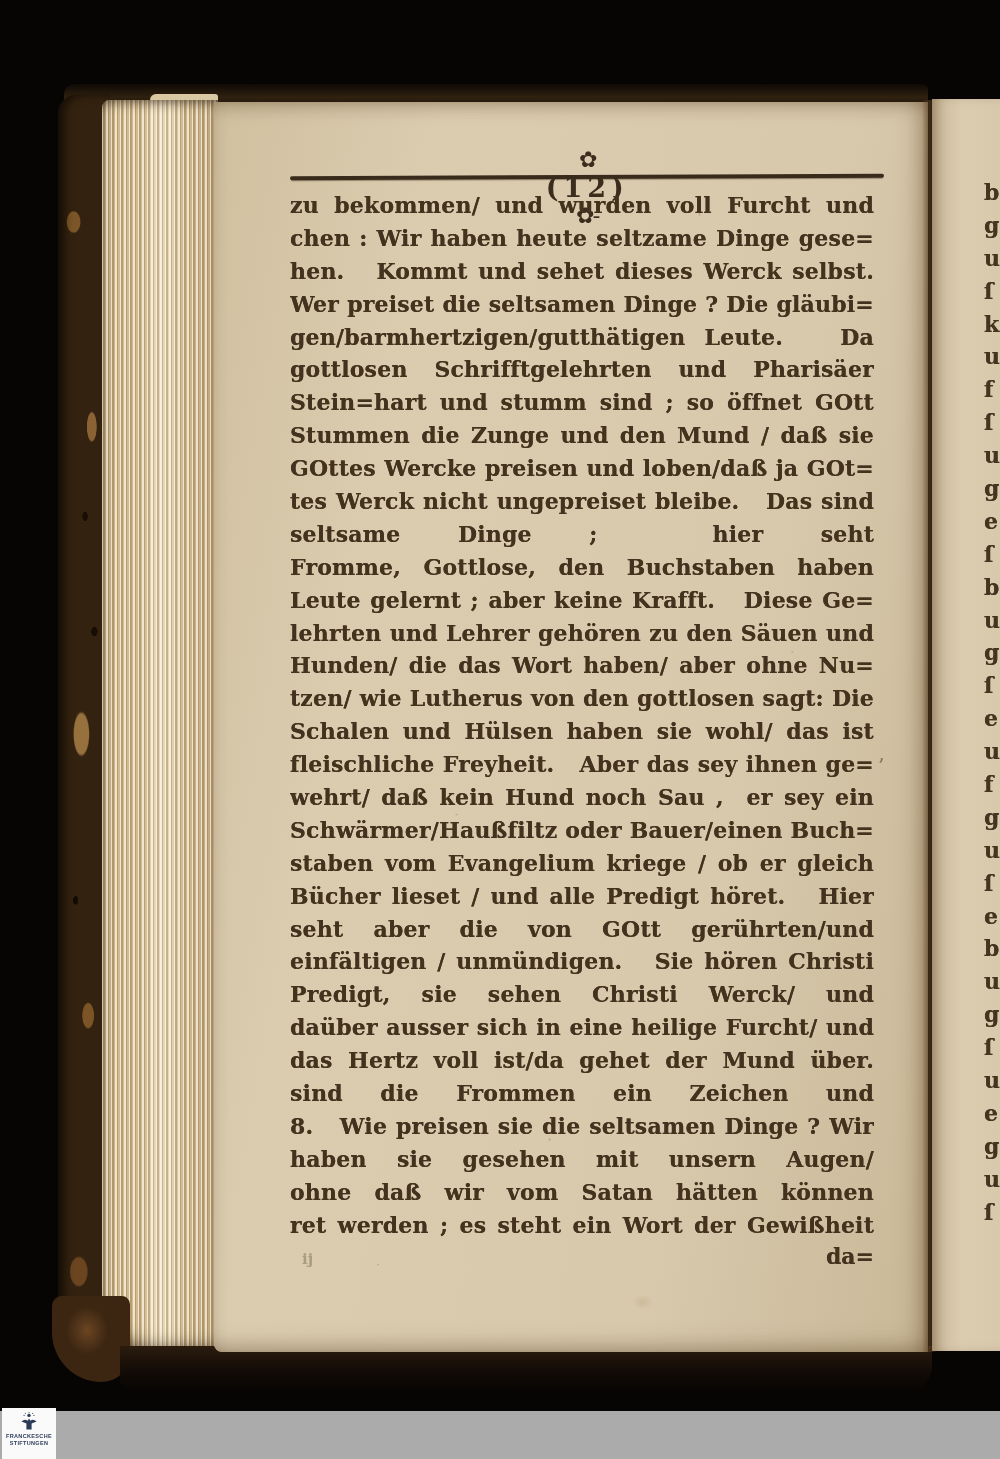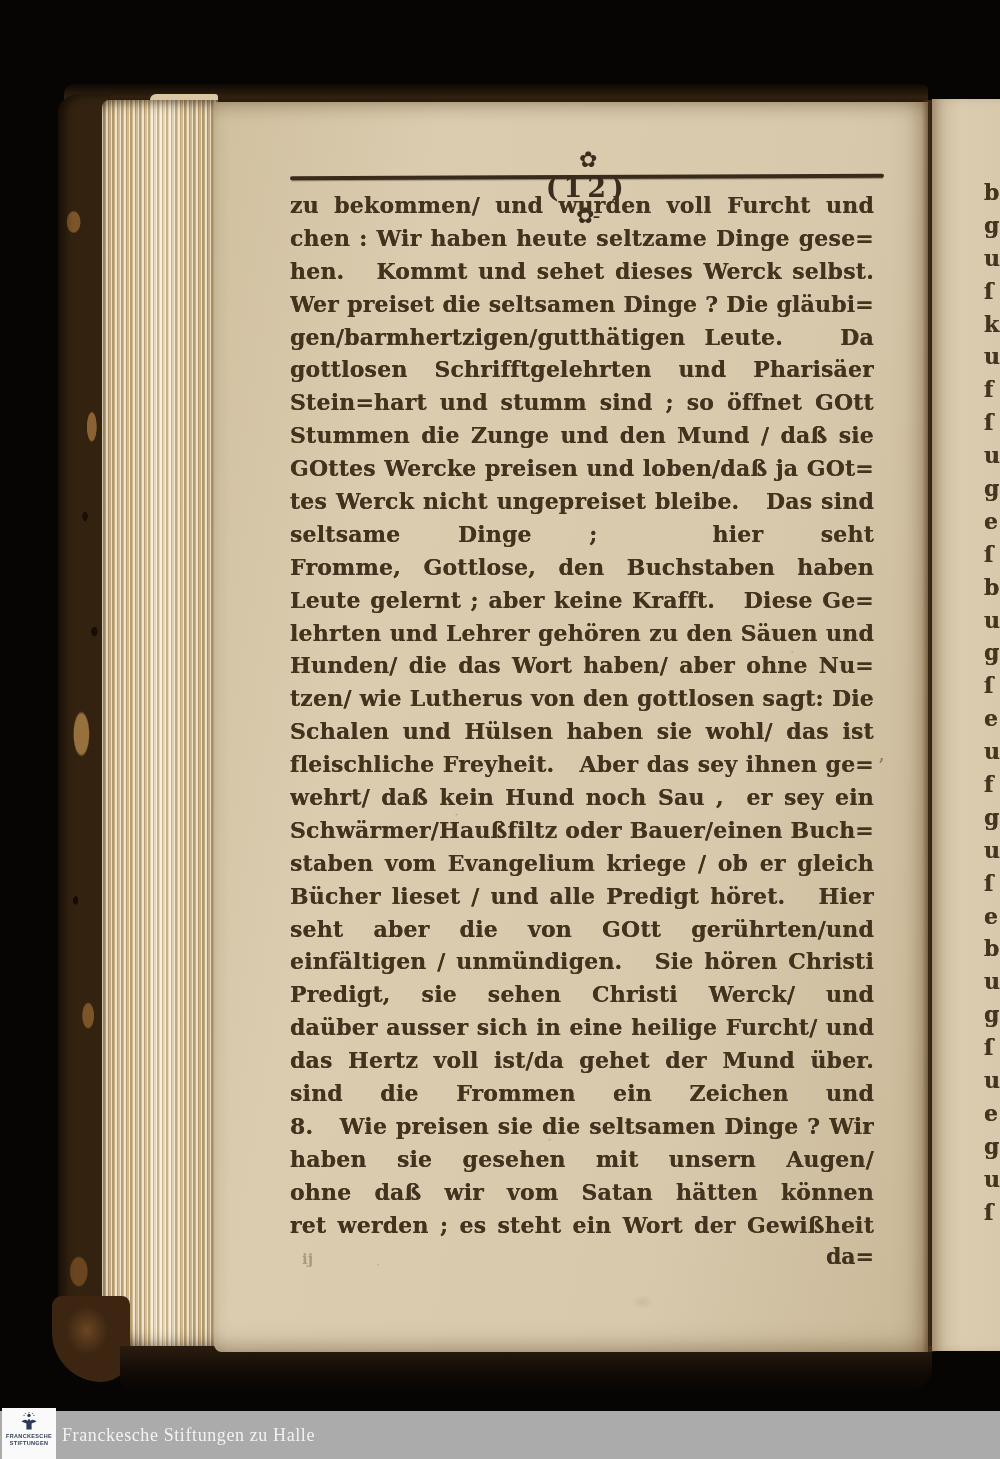--- a/index.html
+++ b/index.html
@@ -214,15 +214,14 @@
         <path d="M11 0v1.2M7 .9l.8 1.1M15 .9l-.8 1.1M5.4 3.4h1.4M15.2 3.4h1.4" stroke-width=".8" fill="none"></path>
         <path d="M3.4 9.6 Q7 6.2 9.6 8.8 L11 6.6 12.4 8.8 Q15 6.2 18.6 9.6
                  L13.6 11.6 13.6 17.4 8.4 17.4 8.4 11.6 Z" stroke="none"></path>
       </g>
     </svg>
     <div class="logo-text">
       <div>FRANCKESCHE</div>
       <div>STIFTUNGEN</div>
     </div>
   </div>
-  <div class="footer-label">Franckesche Stiftungen zu Halle</div>
 
 </div>
 
 </body></html>

